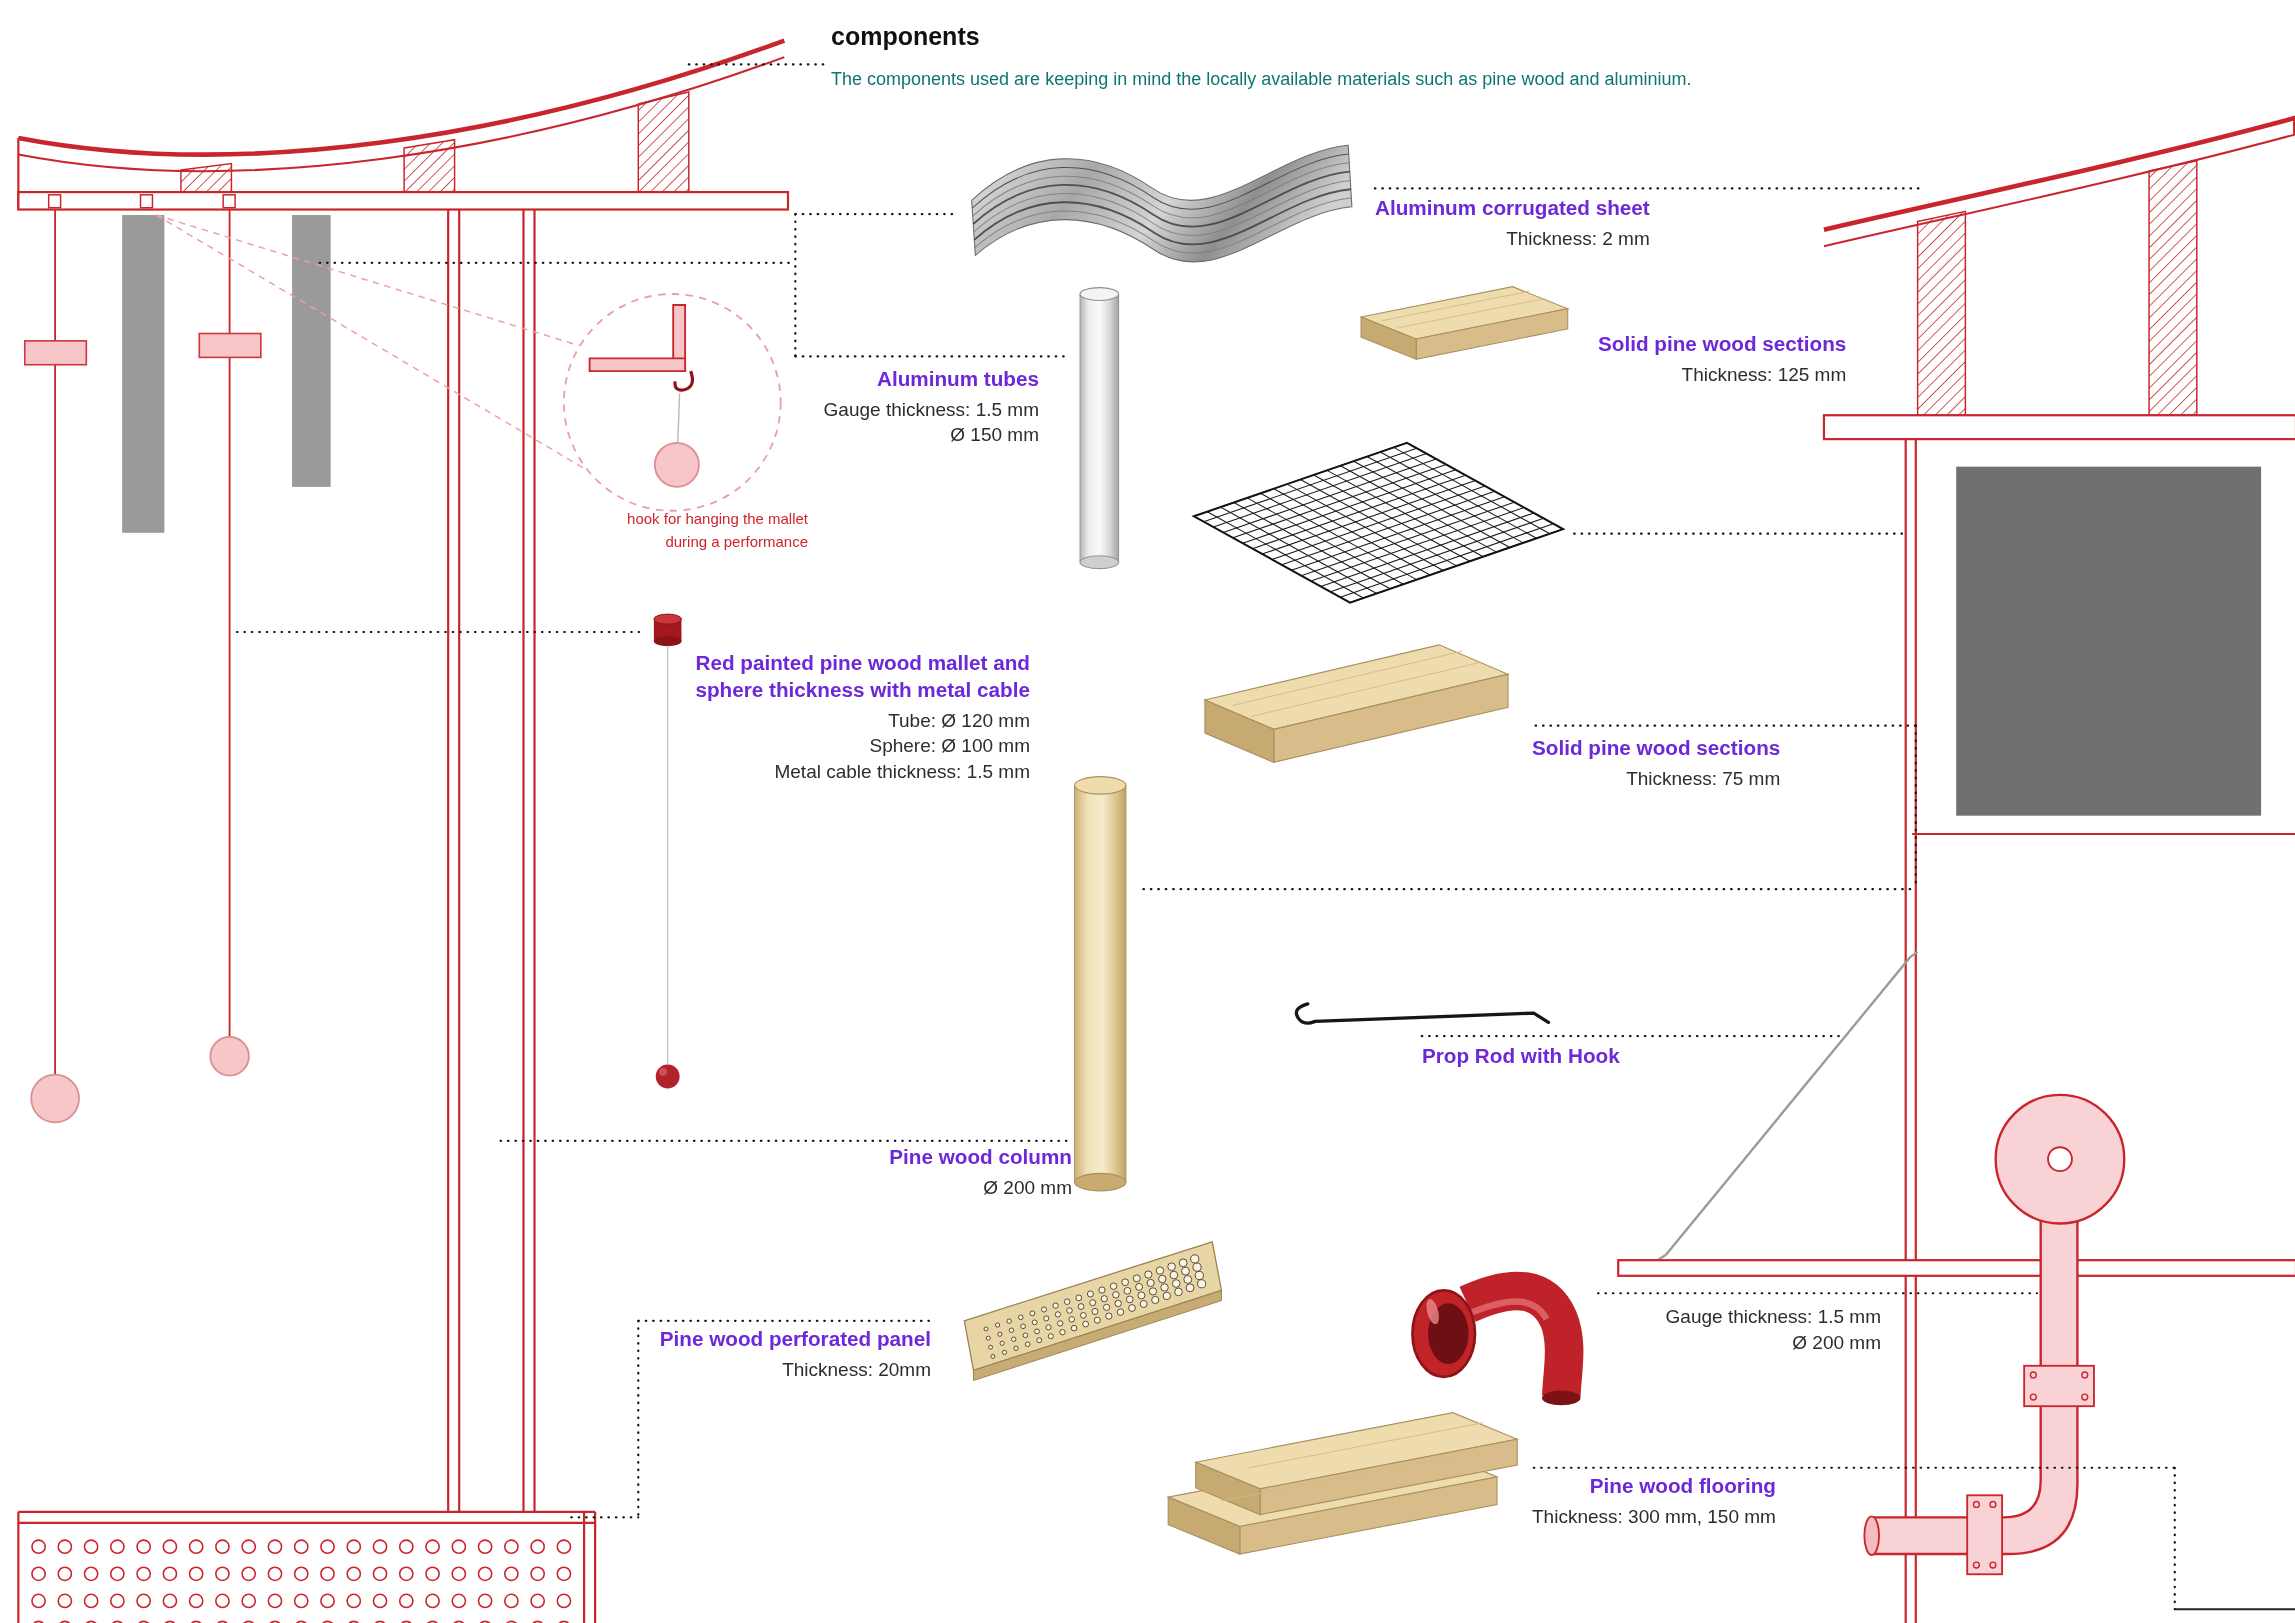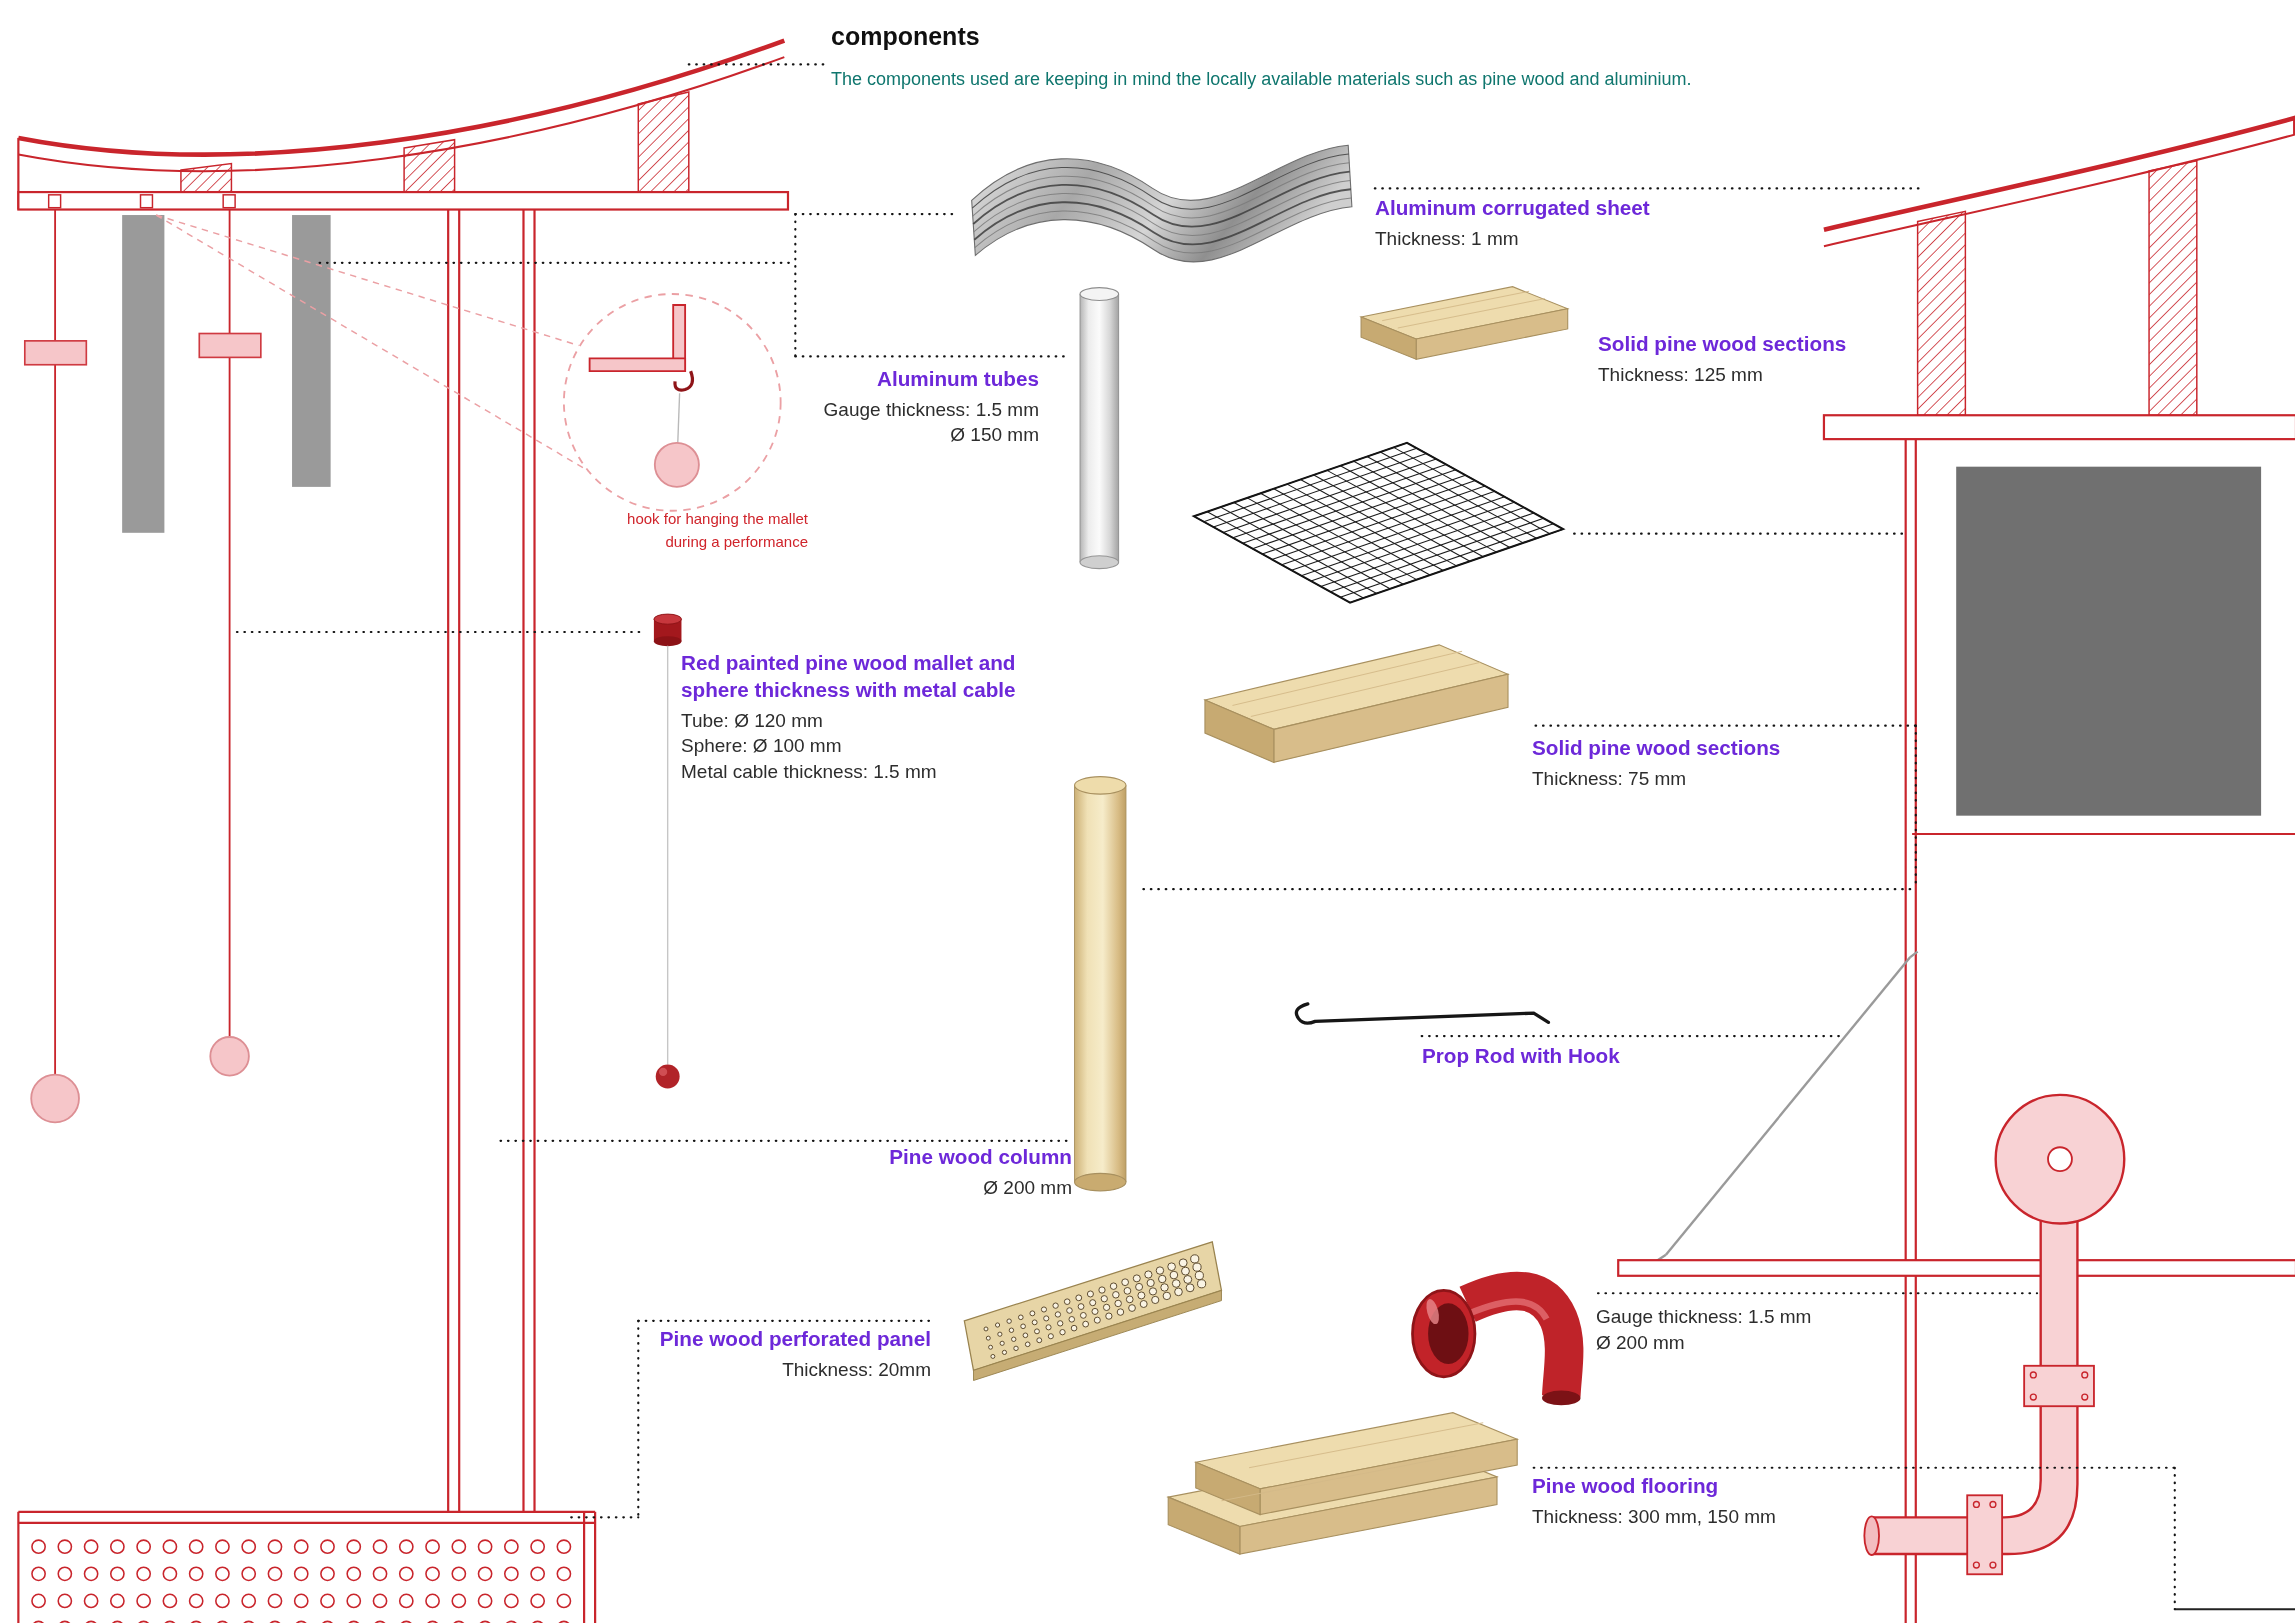--- a/index.html
+++ b/index.html
@@ -1,19 +1,19 @@
 <!DOCTYPE html>
 <html style="font-size:14.7px"><head>
 <meta charset="utf-8">
 <style>
   html,body{margin:0;padding:0;background:#fff;}
   .canvas{position:relative;width:2296px;height:1624px;background:#fff;overflow:hidden;
           font-family:"Liberation Sans","DejaVu Sans",sans-serif;color:#1a1a1a;}
   .canvas > svg{position:absolute;left:0;top:0;}
-  .lbl{position:absolute;}
+  .lbl{position:absolute;text-align:right;}
   .lbl .name{font-size:20.7px;font-weight:700;color:#6d28d9;line-height:1.3;margin-bottom:3.7px;}
   .lbl .det{font-size:19px;color:#2d2d2d;line-height:1.36;}
   .right{text-align:right;}
   .title{font-size:25px;font-weight:700;color:#101010;}
   .desc{font-size:18px;color:#0f766e;line-height:1.5;}
   .note{color:#d0242b;font-size:15px;text-align:right;line-height:1.5;}
 </style>
 </head>
 <body>
 
@@ -432,21 +432,21 @@
 
 <div class="lbl" style="left:831px;top:22px">
   <div class="title">components</div>
 </div>
 <div class="lbl desc" style="left:831px;top:66px">
   <div>The components used are keeping in mind the locally available materials such as pine wood and aluminium.</div>
 </div>
 
 <div class="lbl" style="left:1375px;top:195px">
   <div class="name">Aluminum corrugated sheet</div>
-  <div class="det">Thickness: 1 mm</div>
+  <div class="det">Thickness: 2 mm</div>
 </div>
 
 <div class="lbl right" style="left:672px;top:366px;width:367px">
   <div class="name">Aluminum tubes</div>
   <div class="det">Gauge thickness: 1.5 mm</div>
   <div class="det">Ø 150 mm</div>
 </div>
 
 <div class="lbl" style="left:1598px;top:331px">
   <div class="name">Solid  pine wood sections</div>

